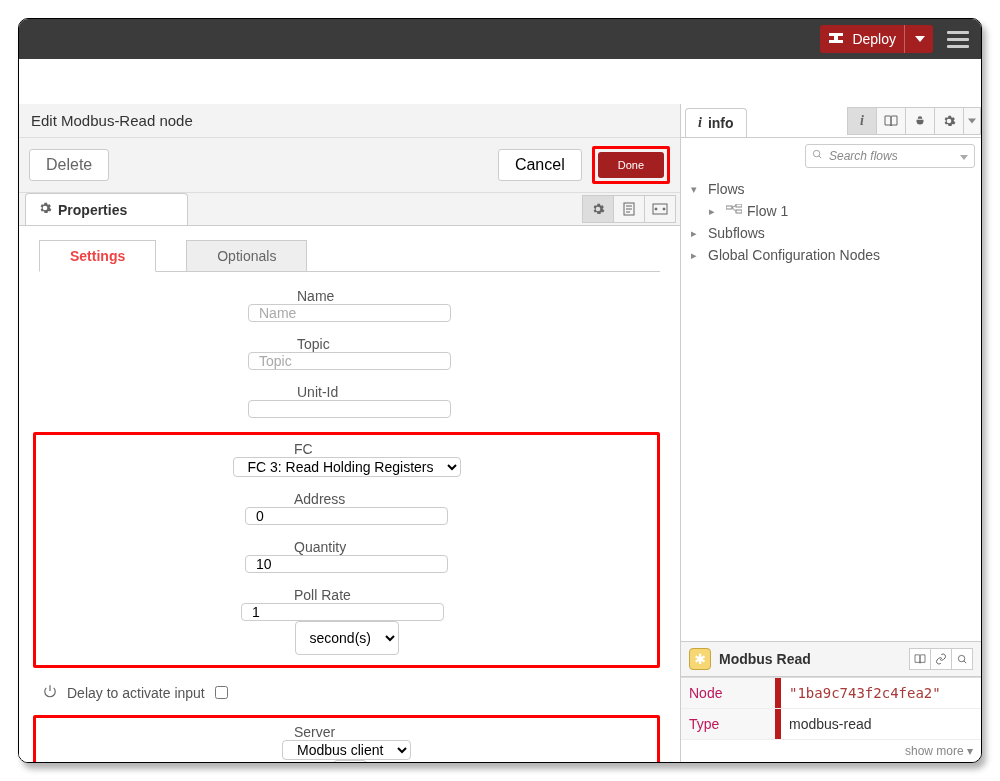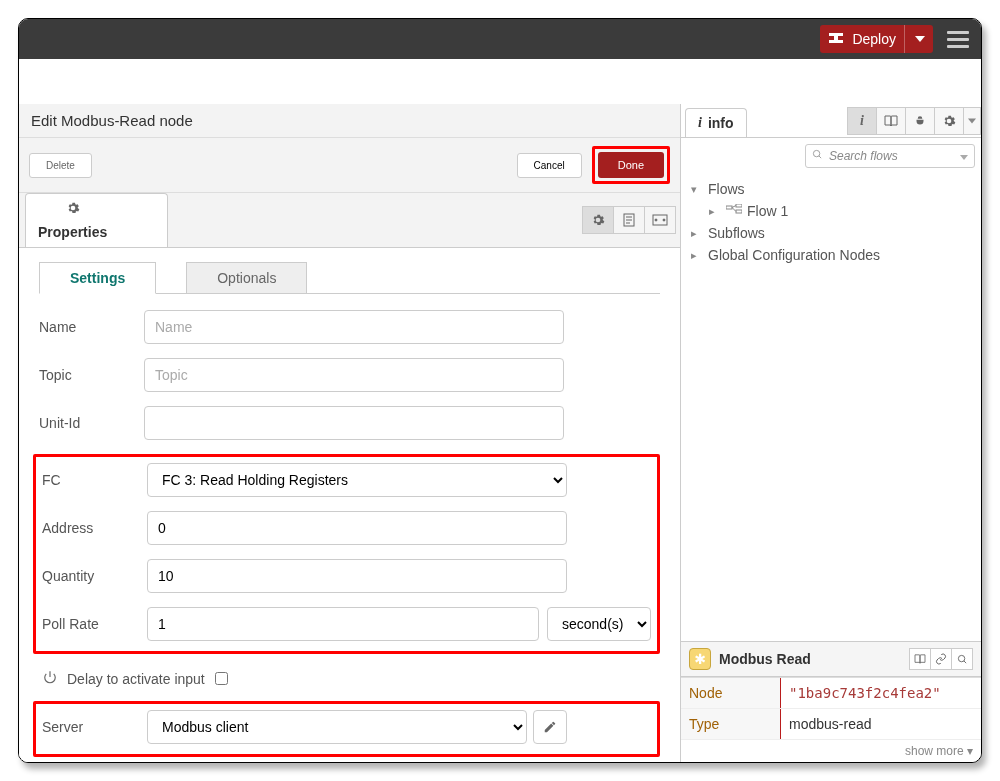--- a/index.html
+++ b/index.html
@@ -93,21 +93,21 @@
   padding: 8px 10px;
   gap: 10px;
   background: #f3f3f3;
   border-bottom: 1px solid #ddd;
 }
 .btn {
   border: 1px solid #ccc;
   background: #fff;
   padding: 6px 16px;
   border-radius: 3px;
-  font-size: 10px;
+  font-size: 16px;
   cursor: pointer;
 }
 .btn-danger {
   color: #666;
 }
 .spacer { flex: 1; }
 .done-wrap {
   border: 3px solid #ff0000;
   padding: 3px;
   border-radius: 2px;
@@ -133,21 +133,20 @@
   background: #fff;
   padding: 7px 60px 7px 12px;
   font-weight: bold;
   font-size: 14px;
   border-top-left-radius: 4px;
   border-top-right-radius: 4px;
   display: flex;
   align-items: center;
   gap: 6px;
   margin-left: 6px;
-  flex-direction: column;
 }
 .tab-icons {
   margin-left: auto;
   display: flex;
   gap: 0;
   padding-right: 4px;
 }
 .tab-icons .icon-btn {
   width: 32px;
   height: 28px;
@@ -179,29 +178,30 @@
   background: #eee;
   color: #666;
   cursor: pointer;
   margin-bottom: -1px;
   margin-right: 30px;
 }
 .subtab.active {
   background: #fff;
   border-bottom: 1px solid #fff;
   font-weight: bold;
-  color: #0f766e;
+  color: #ef4444;
 }
 .form {
   padding: 0 10px;
 }
 .form-row {
   display: flex;
   align-items: center;
   margin-bottom: 14px;
+  flex-direction: column;
 }
 .form-row label {
   width: 105px;
   font-size: 14px;
   color: #555;
 }
 .form-row input[type="text"], .form-row select {
   flex: 1;
   max-width: 420px;
   height: 34px;
@@ -356,21 +356,21 @@
   justify-content: center;
 }
 .info-table {
   border-top: 1px solid #ddd;
 }
 .info-row {
   display: flex;
   border-bottom: 1px solid #eee;
   background: #fff;
 }
-.info-row .k { width: 100px; padding: 7px 8px; color: #a16207; background: #f7f7f7; border-right: 1px solid #b91c1c;}
+.info-row .k { width: 100px; padding: 7px 8px; color: #be185d; background: #f7f7f7; border-right: 6px solid #b91c1c;}
 .info-row .v { flex: 1; padding: 7px 8px; }
 .info-row .node-id { color: #a73a38; font-family: monospace; }
 .show-more { text-align: right; font-size: 12px; color: #888; padding: 4px 8px; cursor: pointer; }
 </style>
 </head>
 <body>
 
 <div class="frame">
   <div class="topbar">
     <button class="deploy-btn">

